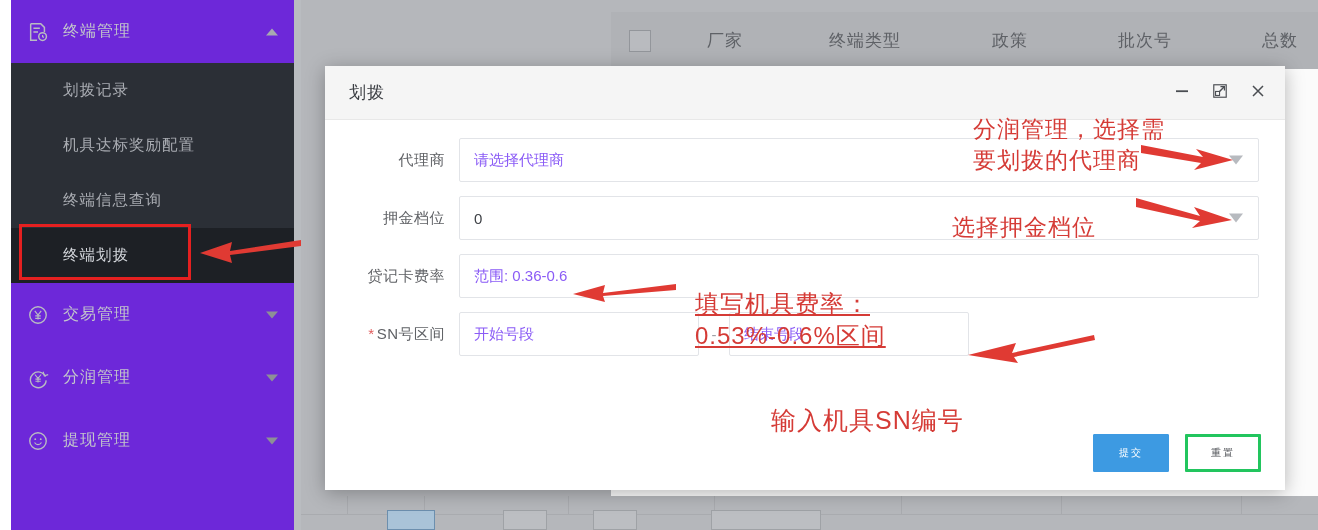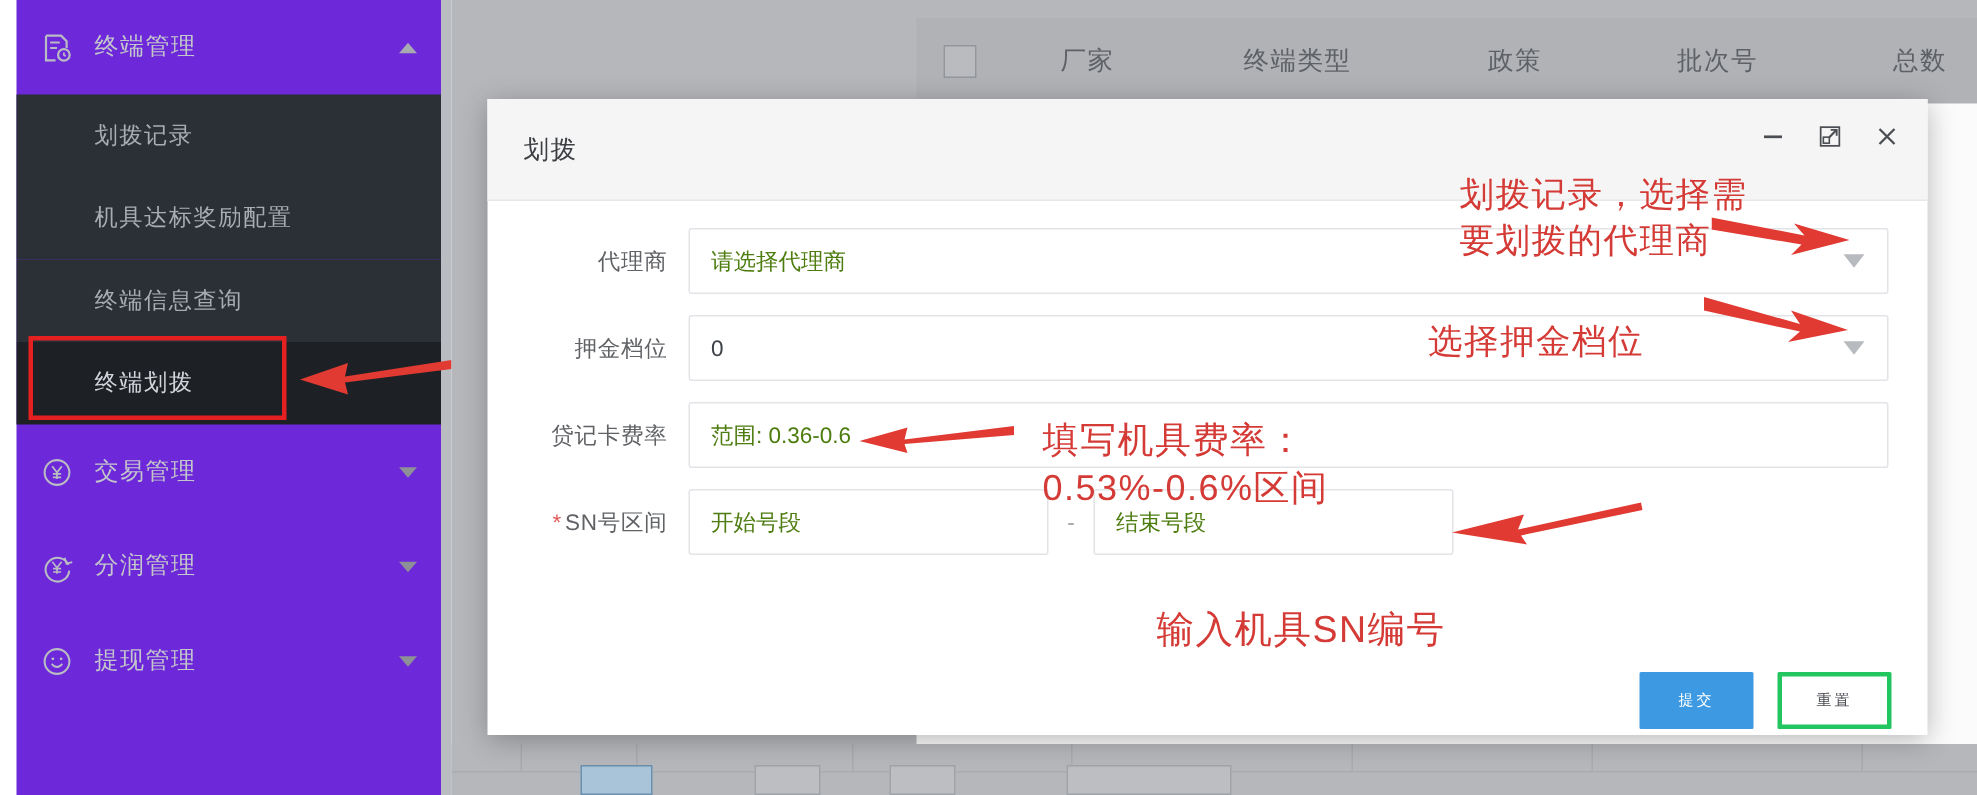--- a/index.html
+++ b/index.html
@@ -129,21 +129,21 @@
 
   
   #modal {
     position: absolute; left: 314px; top: 66px;
     width: 960px; height: 424px;
     background: #ffffff;
     box-shadow: 0 3px 18px rgba(0,0,0,.28);
   }
   #modal-title {
     position: relative;
-    height: 68px;
+    height: 54px;
     background: #f5f5f5;
     border-bottom: 1px solid #e8e8e8;
     display: flex; align-items: center;
     padding-left: 24px;
   }
   #modal-title .ttl {
     color: #3c3f44; font-size: 17px; letter-spacing: 1px;
   }
   #win-ctrls {
     position: absolute; right: 18px; top: 0; height: 50px;
@@ -179,21 +179,21 @@
   .fbox {
     height: 44px;
     border: 1px solid #e2e4e8;
     border-radius: 2px;
     background: #fff;
     display: flex; align-items: center;
     padding: 0 14px;
     font-size: 15px;
     color: #3f4247;
   }
-  .fbox.ph { color: #4d7c0f; }
+  .fbox.ph { color: #8b5cf6; }
   .fbox .dcaret {
     position: absolute; right: 16px; top: 50%;
     transform: translateY(-50%);
     width: 0; height: 0;
     border-left: 7px solid transparent;
     border-right: 7px solid transparent;
     border-top: 9px solid #b7babf;
   }
   .wide { width: 800px; }
 
@@ -407,37 +407,37 @@
       </div>
 
       <div id="modal-footer">
         <div class="btn primary">提交</div>
         <div class="btn plain">重置</div>
       </div>
     </div>
   </div>
 
   <div class="anno" style="left:962px; top:114px;">
-    <div>划拨记录，选择需</div>
+    <div>分润管理，选择需</div>
     <div>要划拨的代理商</div>
   </div>
   <svg class="arrow" style="left:1130px; top:143px;" width="95" height="34" viewBox="0 0 95 34">
     <path d="M0 2 L62 14 L55 6 L92 17 L53 27 L60 20 L0 10 Z" fill="#e03a33"></path>
   </svg>
 
   <div class="anno" style="left:941px; top:212px;">选择押金档位</div>
   <svg class="arrow" style="left:1125px; top:196px;" width="100" height="36" viewBox="0 0 100 36">
     <path d="M0 2 L64 20 L58 11 L96 24 L56 32 L64 25 L0 11 Z" fill="#e03a33"></path>
   </svg>
 
   <svg class="arrow" style="left:560px; top:280px;" width="105" height="24" viewBox="0 0 105 24">
     <path d="M105 4 L32 13 L34 5 L2 14 L34 22 L32 16 L105 10 Z" fill="#e03a33"></path>
   </svg>
 
-  <div class="anno" style="left:684px; top:278px; font-size:24px;">
+  <div class="anno" style="left:684px; top:288px; font-size:24px;text-decoration:underline;">
     <div>填写机具费率：</div>
     <div>0.53%-0.6%区间</div>
   </div>
 
   <svg class="arrow" style="left:955px; top:333px;" width="130" height="32" viewBox="0 0 130 32">
     <path d="M128 2 L46 20 L50 10 L2 22 L52 30 L48 24 L129 7 Z" fill="#e03a33"></path>
   </svg>
 
   <div class="anno" style="left:760px; top:404px; font-size:25px;">输入机具SN编号</div>
 

